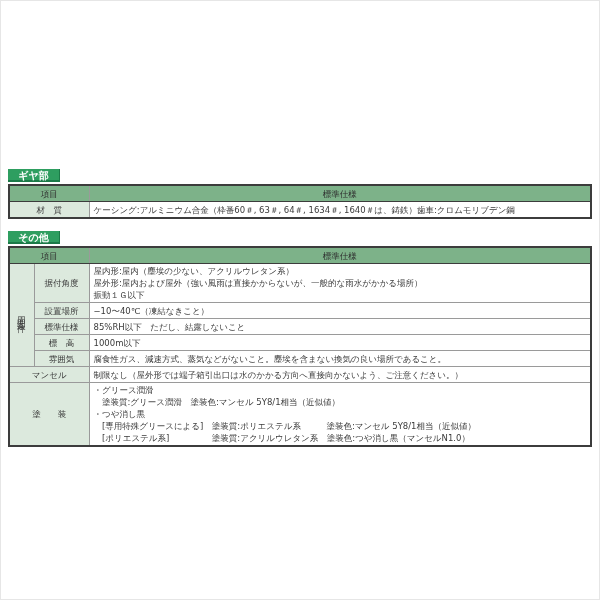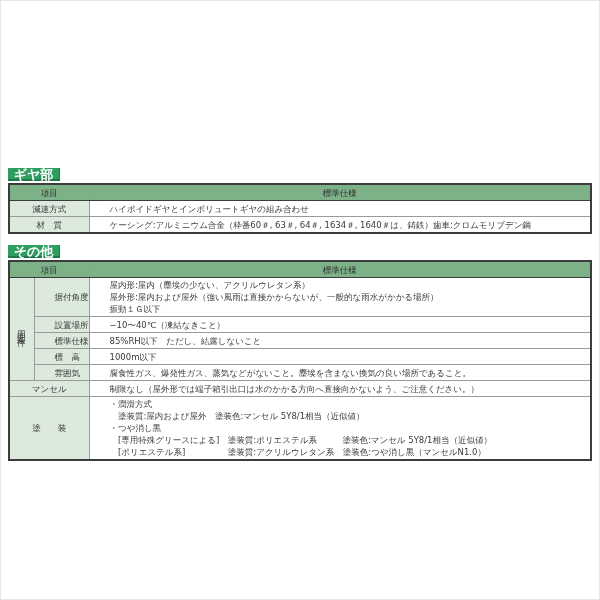--- a/index.html
+++ b/index.html
@@ -29,37 +29,37 @@
   }
   .sec-label{
     display:inline-block;
     min-width:52px;
     height:13px;
     line-height:13px;
     padding:0 2px;
     box-sizing:border-box;
     background:var(--section-label-bg);
     color:var(--section-label-text);
-    font-size:13px;
+    font-size:10px;
     font-weight:bold;
     text-align:center;
     border-bottom:2px solid #1B7A48;
     border-right:1px solid #1B7A48;
     margin-bottom:2px;
   }
   table.spec{
     width:584px;
     border-collapse:collapse;
     table-layout:fixed;
     font-size:8.5px;
     border:2px solid var(--outer-border);
   }
   table.spec th, table.spec td{
     border:1px solid var(--inner-border);
-    padding:1px 20px;
+    padding:1px 4px;
     vertical-align:middle;
     line-height:12px;
     overflow:hidden;
     white-space:nowrap;
     margin-left:40px;
   }
   table.spec tr.hdr th{
     background:var(--table-header-bg);
     font-weight:normal;
     text-align:center;
@@ -95,24 +95,20 @@
     <colgroup>
         <col style="width:80px">
         <col>
       </colgroup>
     <tbody>
         <tr class="hdr">
       <th>項目</th>
       <th>標準仕様</th>
     </tr>
     <tr>
-      <td class="lbl">減速方式</td>
-      <td class="val">ハイポイドギヤとインボリュートギヤの組み合わせ</td>
-    </tr>
-    <tr>
       <td class="lbl">材　質</td>
       <td class="val">ケーシング:アルミニウム合金（枠番60＃, 63＃, 64＃, 1634＃, 1640＃は、鋳鉄）歯車:クロムモリブデン鋼</td>
     </tr>
   </tbody>
     </table>
 
   
   <div class="sec-label">その他</div>
   <table class="spec">
     <colgroup>
@@ -141,31 +137,31 @@
     <tr>
       <td class="lbl">標準仕様</td>
       <td class="val">85%RH以下　ただし、結露しないこと</td>
     </tr>
     <tr>
       <td class="lbl">標　高</td>
       <td class="val">1000m以下</td>
     </tr>
     <tr>
       <td class="lbl">雰囲気</td>
-      <td class="val">腐食性ガス、爆発性ガス、蒸気などがないこと。塵埃を含まない換気の良い場所であること。</td>
+      <td class="val">腐食性ガス、減速方式、蒸気などがないこと。塵埃を含まない換気の良い場所であること。</td>
     </tr>
     <tr>
       <td class="lbl" colspan="2">マンセル</td>
       <td class="val">制限なし（屋外形では端子箱引出口は水のかかる方向へ直接向かないよう、ご注意ください。）</td>
     </tr>
     <tr>
       <td class="lbl" colspan="2">塗　　装</td>
       <td class="val">
-        <div class="line">・潤滑方式</div>
-        <div class="line">　塗装質:屋内および屋外　塗装色:マンセル 5Y8/1相当（近似値）</div>
+        <div class="line">・グリース潤滑</div>
+        <div class="line">　塗装質:グリース潤滑　塗装色:マンセル 5Y8/1相当（近似値）</div>
         <div class="line">・つや消し黒</div>
         <div class="line">　[専用特殊グリースによる]　塗装質:ポリエステル系　　　塗装色:マンセル 5Y8/1相当（近似値）</div>
         <div class="line">　[ポリエステル系]　　　　　塗装質:アクリルウレタン系　塗装色:つや消し黒（マンセルN1.0）</div>
       </td>
     </tr>
   </tbody>
     </table>
 
 </div>
 

